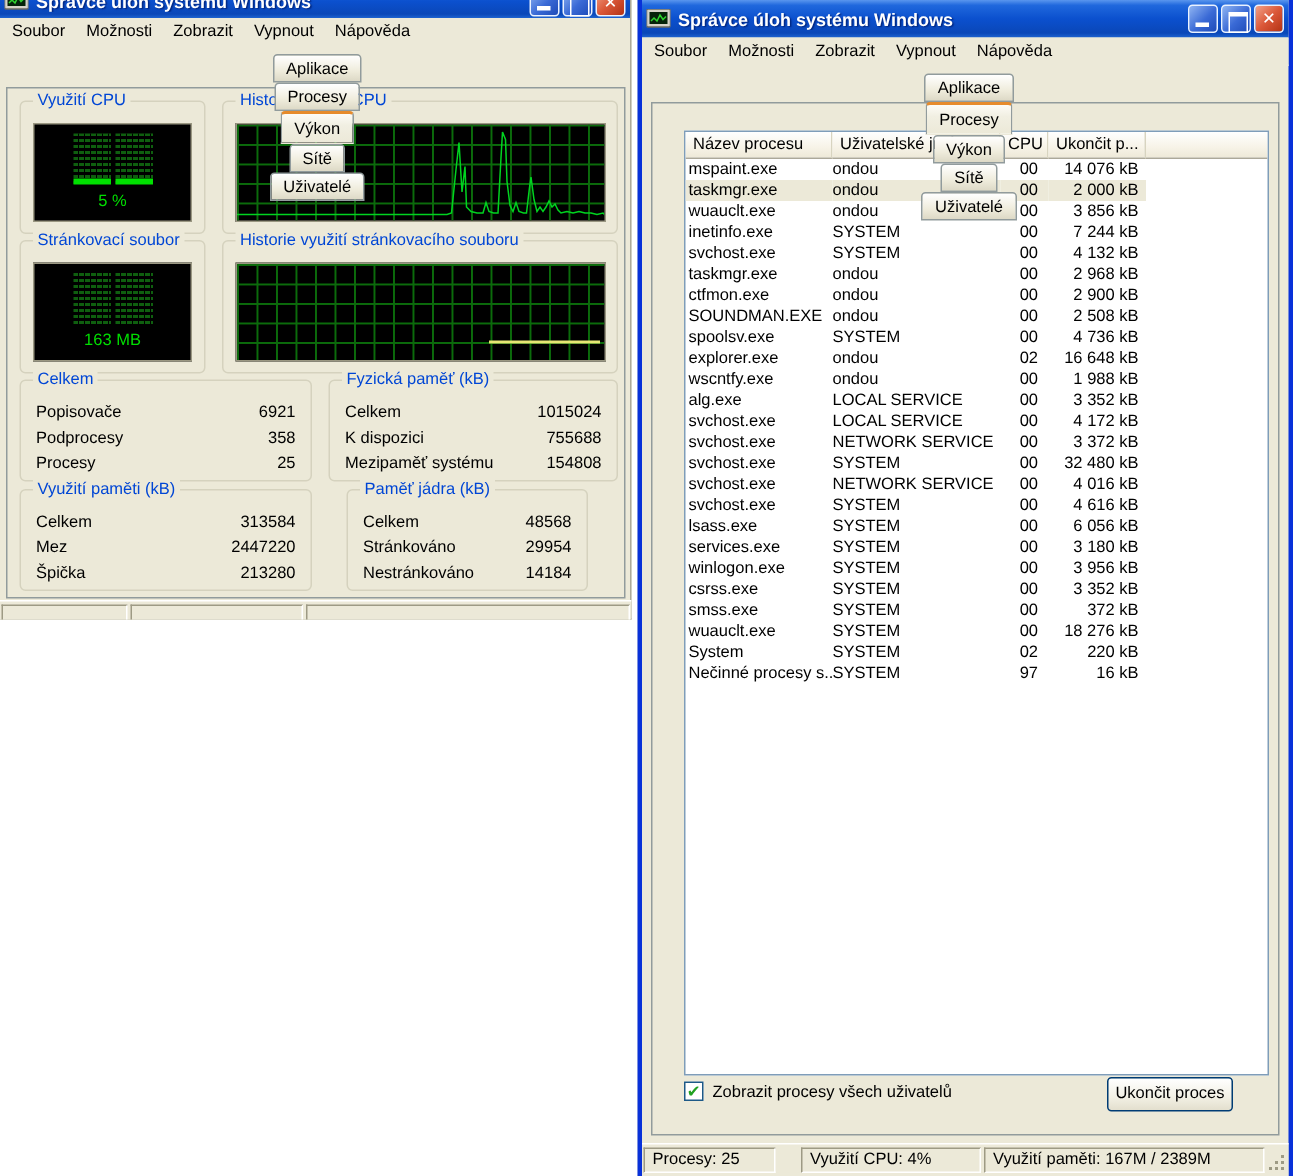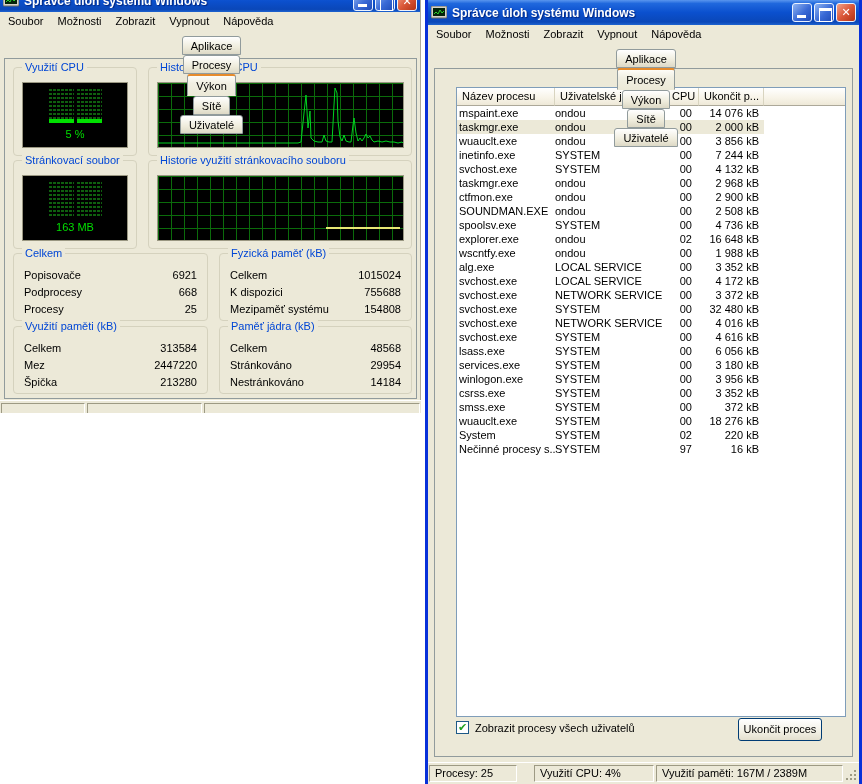--- a/index.html
+++ b/index.html
@@ -77,21 +77,21 @@
   #lwin .statusbar-cut .statusbar { height:18px; }
   #lwin .sb-panel.p1 { width:84px; } #lwin .sb-panel.p2 { width:115px; } #lwin .sb-panel.p3 { flex:1; }
 
   .g-cpu  { left:8px;  top:8px;   width:124px; height:89px; }
   .g-cpuh { left:143px; top:8px;  width:264px; height:89px; }
   .g-pf   { left:8px;  top:101px; width:124px; height:89px; }
   .g-pfh  { left:143px; top:101px; width:264px; height:89px; }
   .g-tot  { left:8px;  top:194px; width:195px; height:68px; }
   .g-phys { left:214px; top:194px; width:193px; height:68px; }
   .g-mem  { left:8px;  top:267px; width:195px; height:68px; }
-  .g-kern { left:214px; top:267px; width:193px; height:68px; }
+  .g-kern { left:226px; top:267px; width:161px; height:68px; }
 
   
   #rwin { left:425px; top:0; width:437px; height:784px; border-left:3px solid #0831D9; border-right:3px solid #0831D9; }
   #rwin .titlebar { height:25px; }
   #rwin .tabstrip { margin-left:7px; margin-top:5px; }
   #rwin .tabpage { position:absolute; left:6px; top:68px; width:419px; height:689px; }
 
   .listview { position:absolute; left:21px; top:18px; width:390px; height:630px; background:#FFF;
               border:1px solid #7F9DB9; overflow:hidden; }
   .lv-header { display:flex; height:18px; }
@@ -200,21 +200,21 @@
       <div class="groupbox g-tot">
         <span class="gb-label">Celkem</span>
         <div class="srows">
 
         <div class="srow">
             <span>Popisovače</span>
             <span>6921</span>
           </div>
             <div class="srow">
             <span>Podprocesy</span>
-            <span>668</span>
+            <span>358</span>
           </div>
             <div class="srow">
             <span>Procesy</span>
             <span>25</span>
           </div>
           </div>
       </div>
 
       <div class="groupbox g-phys">
         <span class="gb-label">Fyzická paměť (kB)</span>

